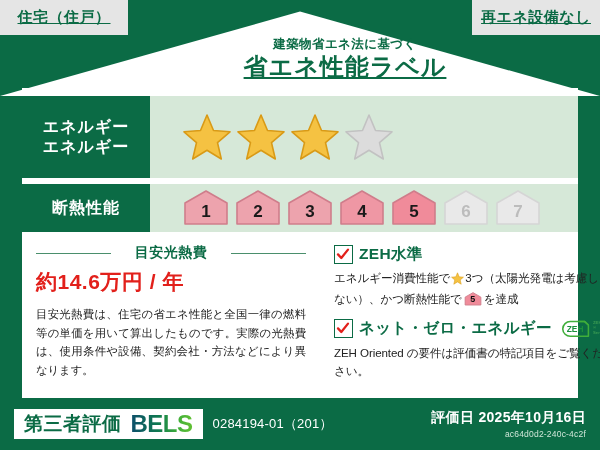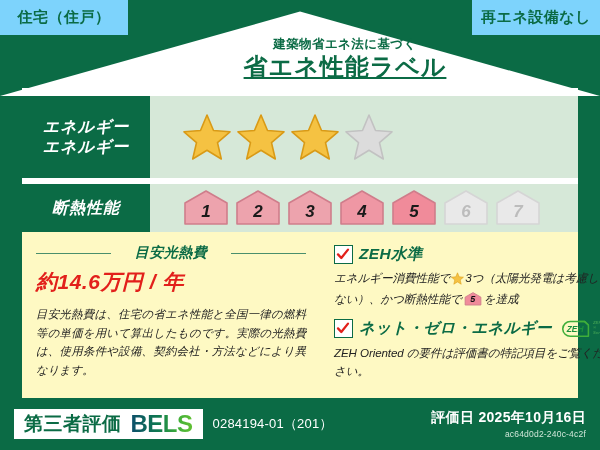--- a/index.html
+++ b/index.html
@@ -9,45 +9,46 @@
     background:#0b6b45;
     -webkit-font-smoothing:antialiased;
   }
   #label{
     position:relative;width:600px;height:450px;
     background:#0b6b45;overflow:hidden;
   }
 
   
   .corner-tag{
-    position:absolute;top:0;background:#7dd3fc;
+    position:absolute;top:0;background:#e5e5e5;
     color:#0b6b45;font-weight:bold;font-size:15px;
     display:flex;align-items:center;justify-content:center;
     letter-spacing:.5px;
+    text-decoration:underline;
   }
   #tag-left{left:0;width:128px;height:35px;}
   #tag-right{right:0;width:128px;height:35px;}
 
   
   .roof{
     position:absolute;left:0;top:0;width:600px;height:96px;
     background:#ffffff;
     clip-path:polygon(0% 100%, 50% 12%, 100% 100%);
   }
   .title-wrap{
     position:absolute;left:0;top:38px;width:600px;
     text-align:center;color:#0b6b45;z-index:4;padding-left:45px;
   }
   #subtitle{font-size:12.5px;font-weight:bold;letter-spacing:.4px;line-height:1.1;}
   #title{font-size:24px;font-weight:bold;letter-spacing:1px;margin-top:2px;line-height:1.1;text-decoration:underline;}
 
   
   #card{
     position:absolute;left:22px;top:88px;width:556px;height:310px;
-    background:#fef9c3;z-index:3;font-style:italic;
+    background:#ffffff;z-index:3;
   }
 
   
   .perf-row{display:flex;align-items:stretch;}
   .perf-label{
     background:#0b6b45;color:#fff;font-weight:bold;
     display:flex;flex-direction:column;align-items:center;justify-content:center;
     text-align:center;font-size:16px;line-height:1.25;letter-spacing:1px;
     width:128px;flex:none;
   }

